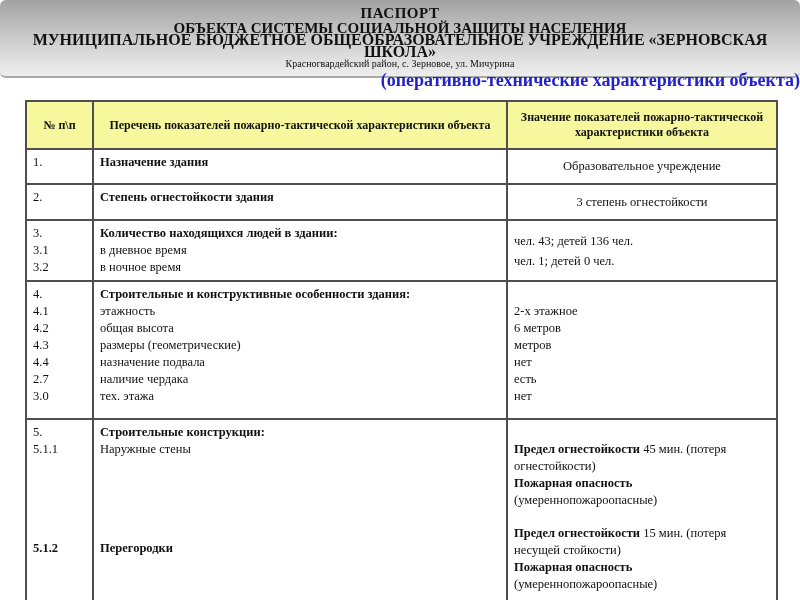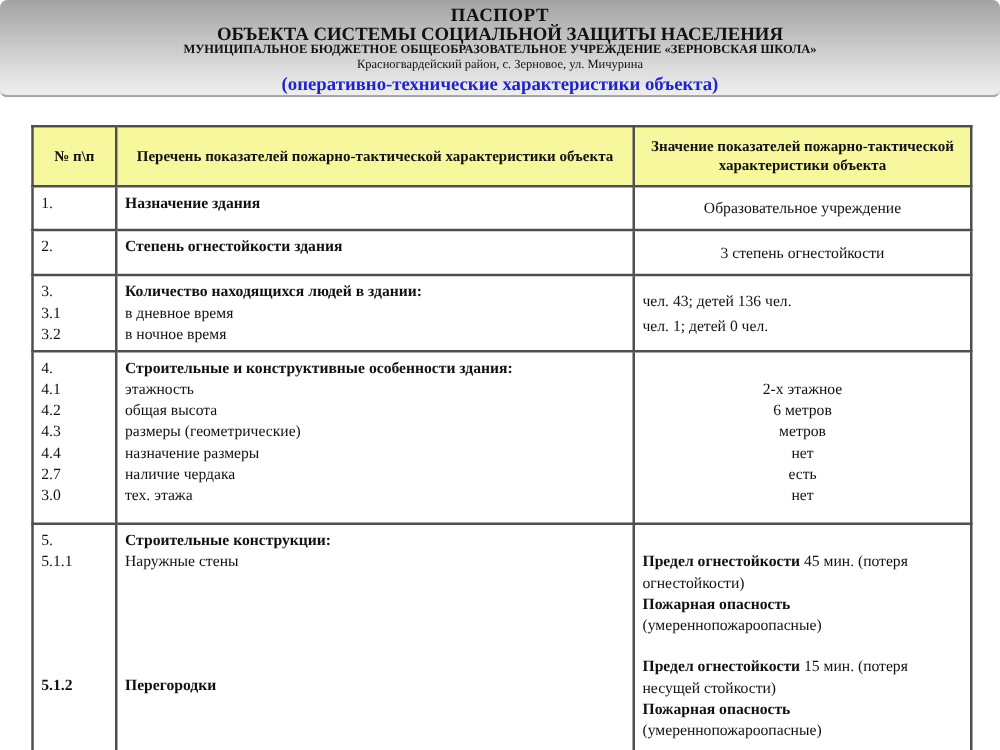--- a/index.html
+++ b/index.html
@@ -11,23 +11,23 @@
   .band{
     position:absolute;left:0;top:0;width:800px;height:78px;
     background:linear-gradient(180deg,#a2a2a2 0%,#bcbcbc 32%,#d9d9d9 68%,#eeeeee 100%);
     border-bottom:2px solid #a8a8a8;
     box-sizing:border-box;
     border-radius:6px;
   }
   .band-inner{position:absolute;left:0;top:5px;width:100%;text-align:center;}
   .t-title {font-size:15px;font-weight:bold;line-height:17px;letter-spacing:.5px;}
   .t-sub1  {font-size:15px;font-weight:bold;line-height:12px;}
-  .t-sub2  {font-size:10px;font-weight:bold;line-height:12px;}
+  .t-sub2  {font-size:16px;font-weight:bold;line-height:12px;}
   .t-sub3  {font-size:10px;font-weight:normal;line-height:11px;}
-  .t-blue  {font-size:15px;font-weight:bold;line-height:16px;margin-top:3px;color:#2222cc;}
+  .t-blue  {font-size:18px;font-weight:bold;line-height:16px;margin-top:3px;color:#2222cc;text-align:right;}
   
   table.passport{
     position:absolute;left:25px;top:100px;width:751px;
     border-collapse:collapse;table-layout:fixed;
     border:2px solid #4f4f4f;border-bottom:3px solid #8f8f8f;
   }
   .passport th,.passport td{
     border:2px solid #4f4f4f;
     font-size:12.5px;line-height:17px;
     padding:4px 6px;box-sizing:border-box;overflow:hidden;
@@ -111,25 +111,25 @@
       <div class="line">4.3</div>
       <div class="line">4.4</div>
       <div class="line">2.7</div>
       <div class="line">3.0</div>
     </td>
     <td class="c2">
       <div class="line b">Строительные и конструктивные особенности здания:</div>
       <div class="line">этажность</div>
       <div class="line">общая высота</div>
       <div class="line">размеры (геометрические)</div>
-      <div class="line">назначение размеры</div>
+      <div class="line">назначение подвала</div>
       <div class="line">наличие чердака</div>
       <div class="line">тех. этажа</div>
     </td>
-    <td class="c3l" style="text-align:center">
+    <td class="c3l" style="">
       <div class="blank"></div>
       <div class="line">2-х этажное</div>
       <div class="line">6 метров</div>
       <div class="line">метров</div>
       <div class="line">нет</div>
       <div class="line">есть</div>
       <div class="line">нет</div>
     </td>
   </tr>
 

